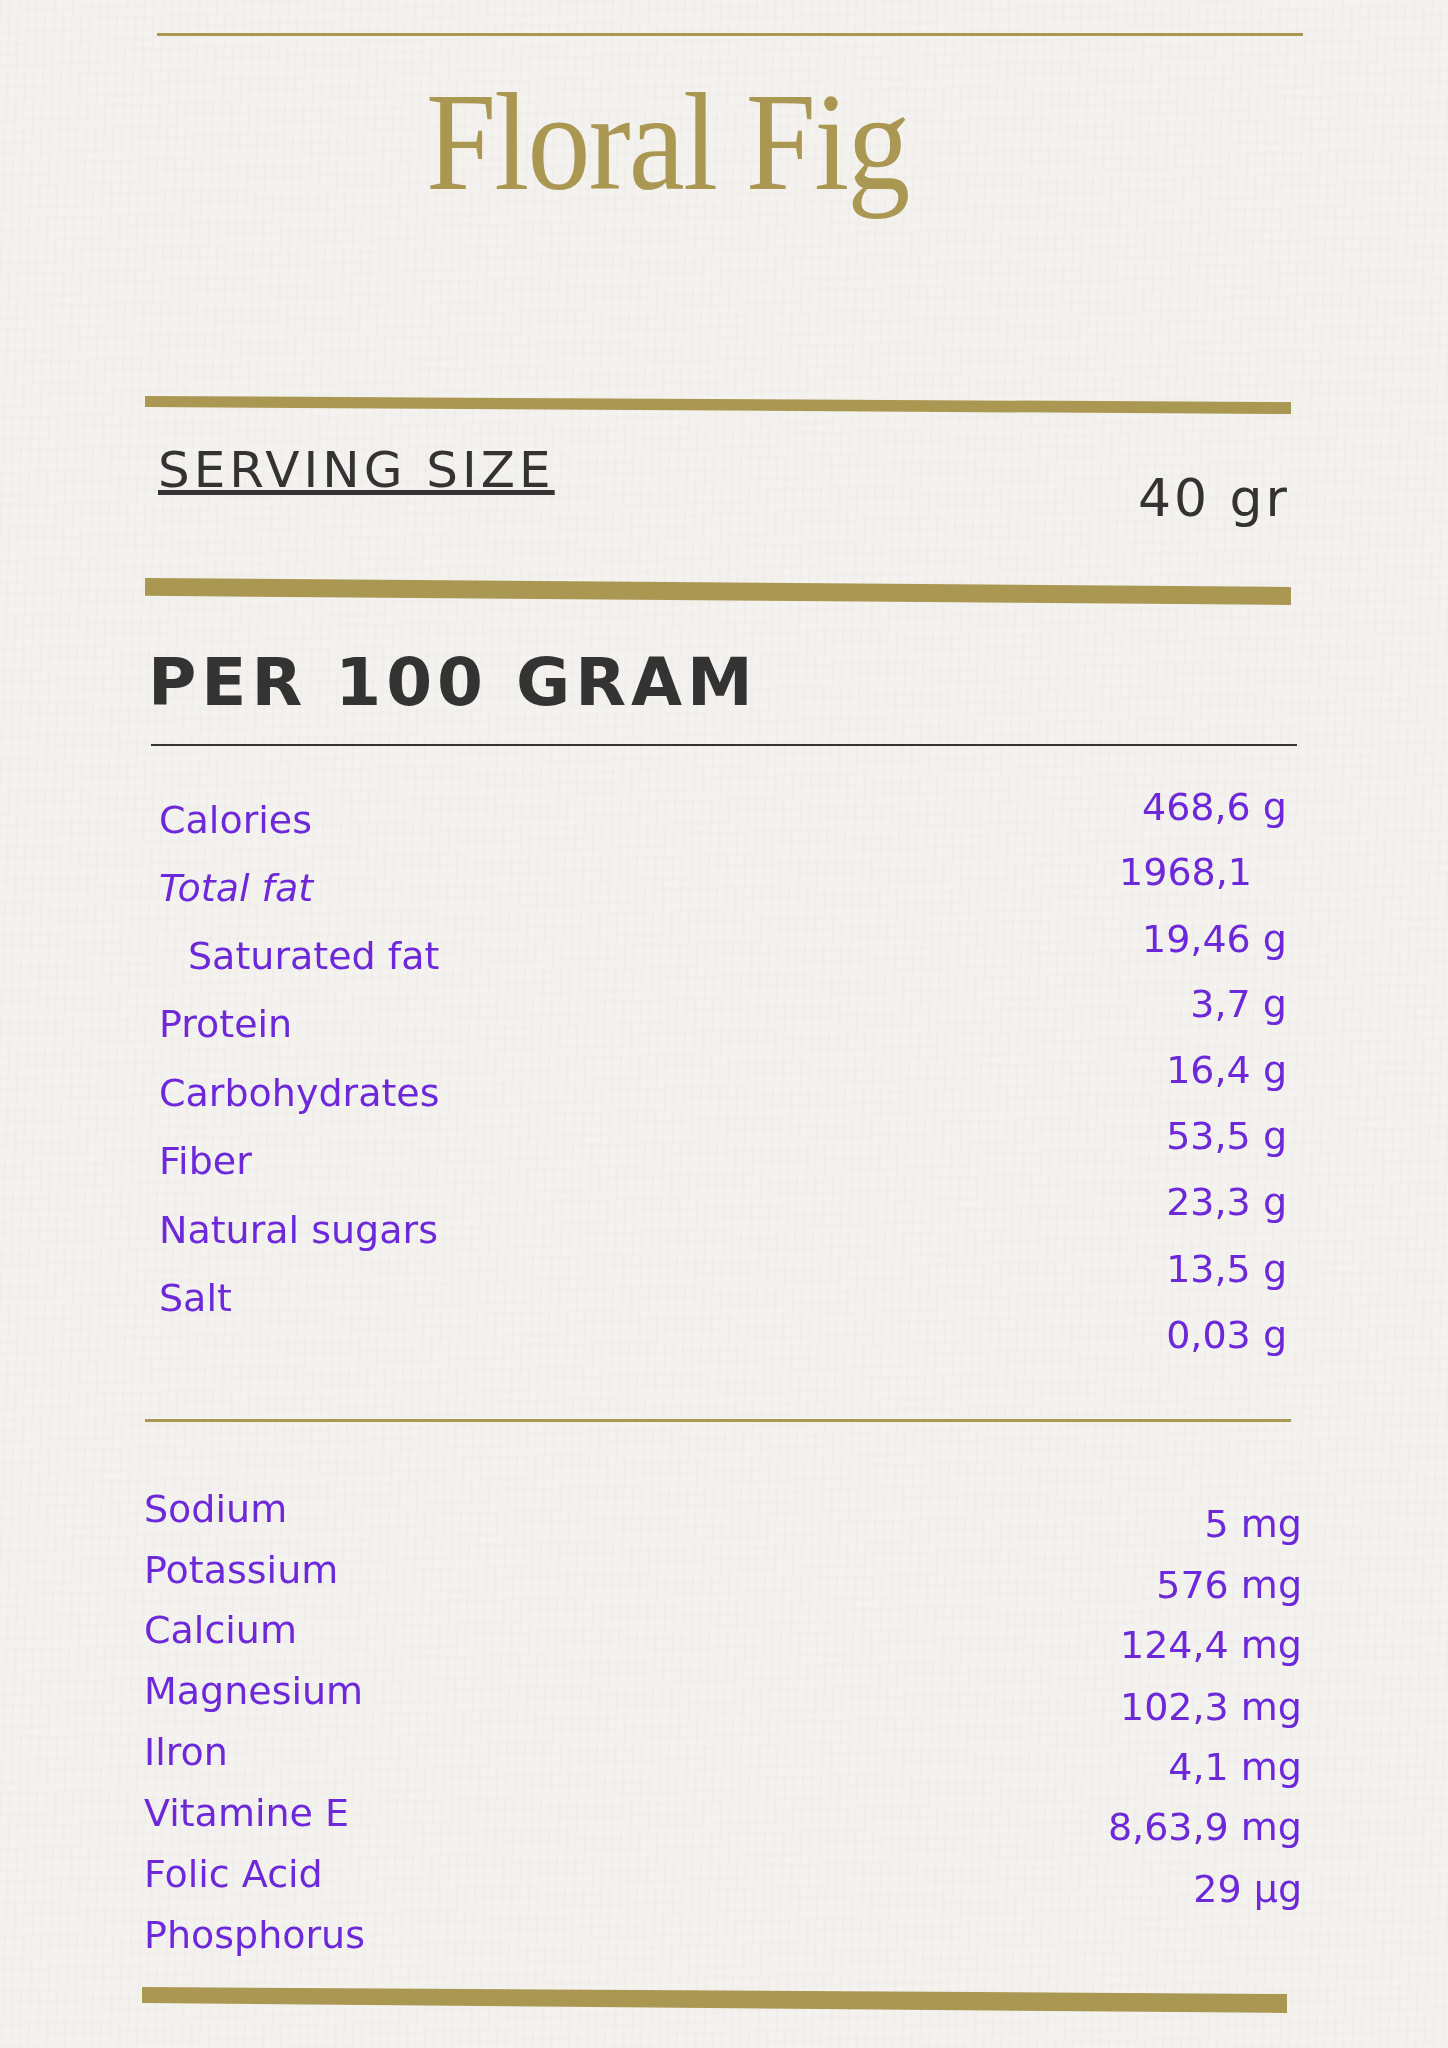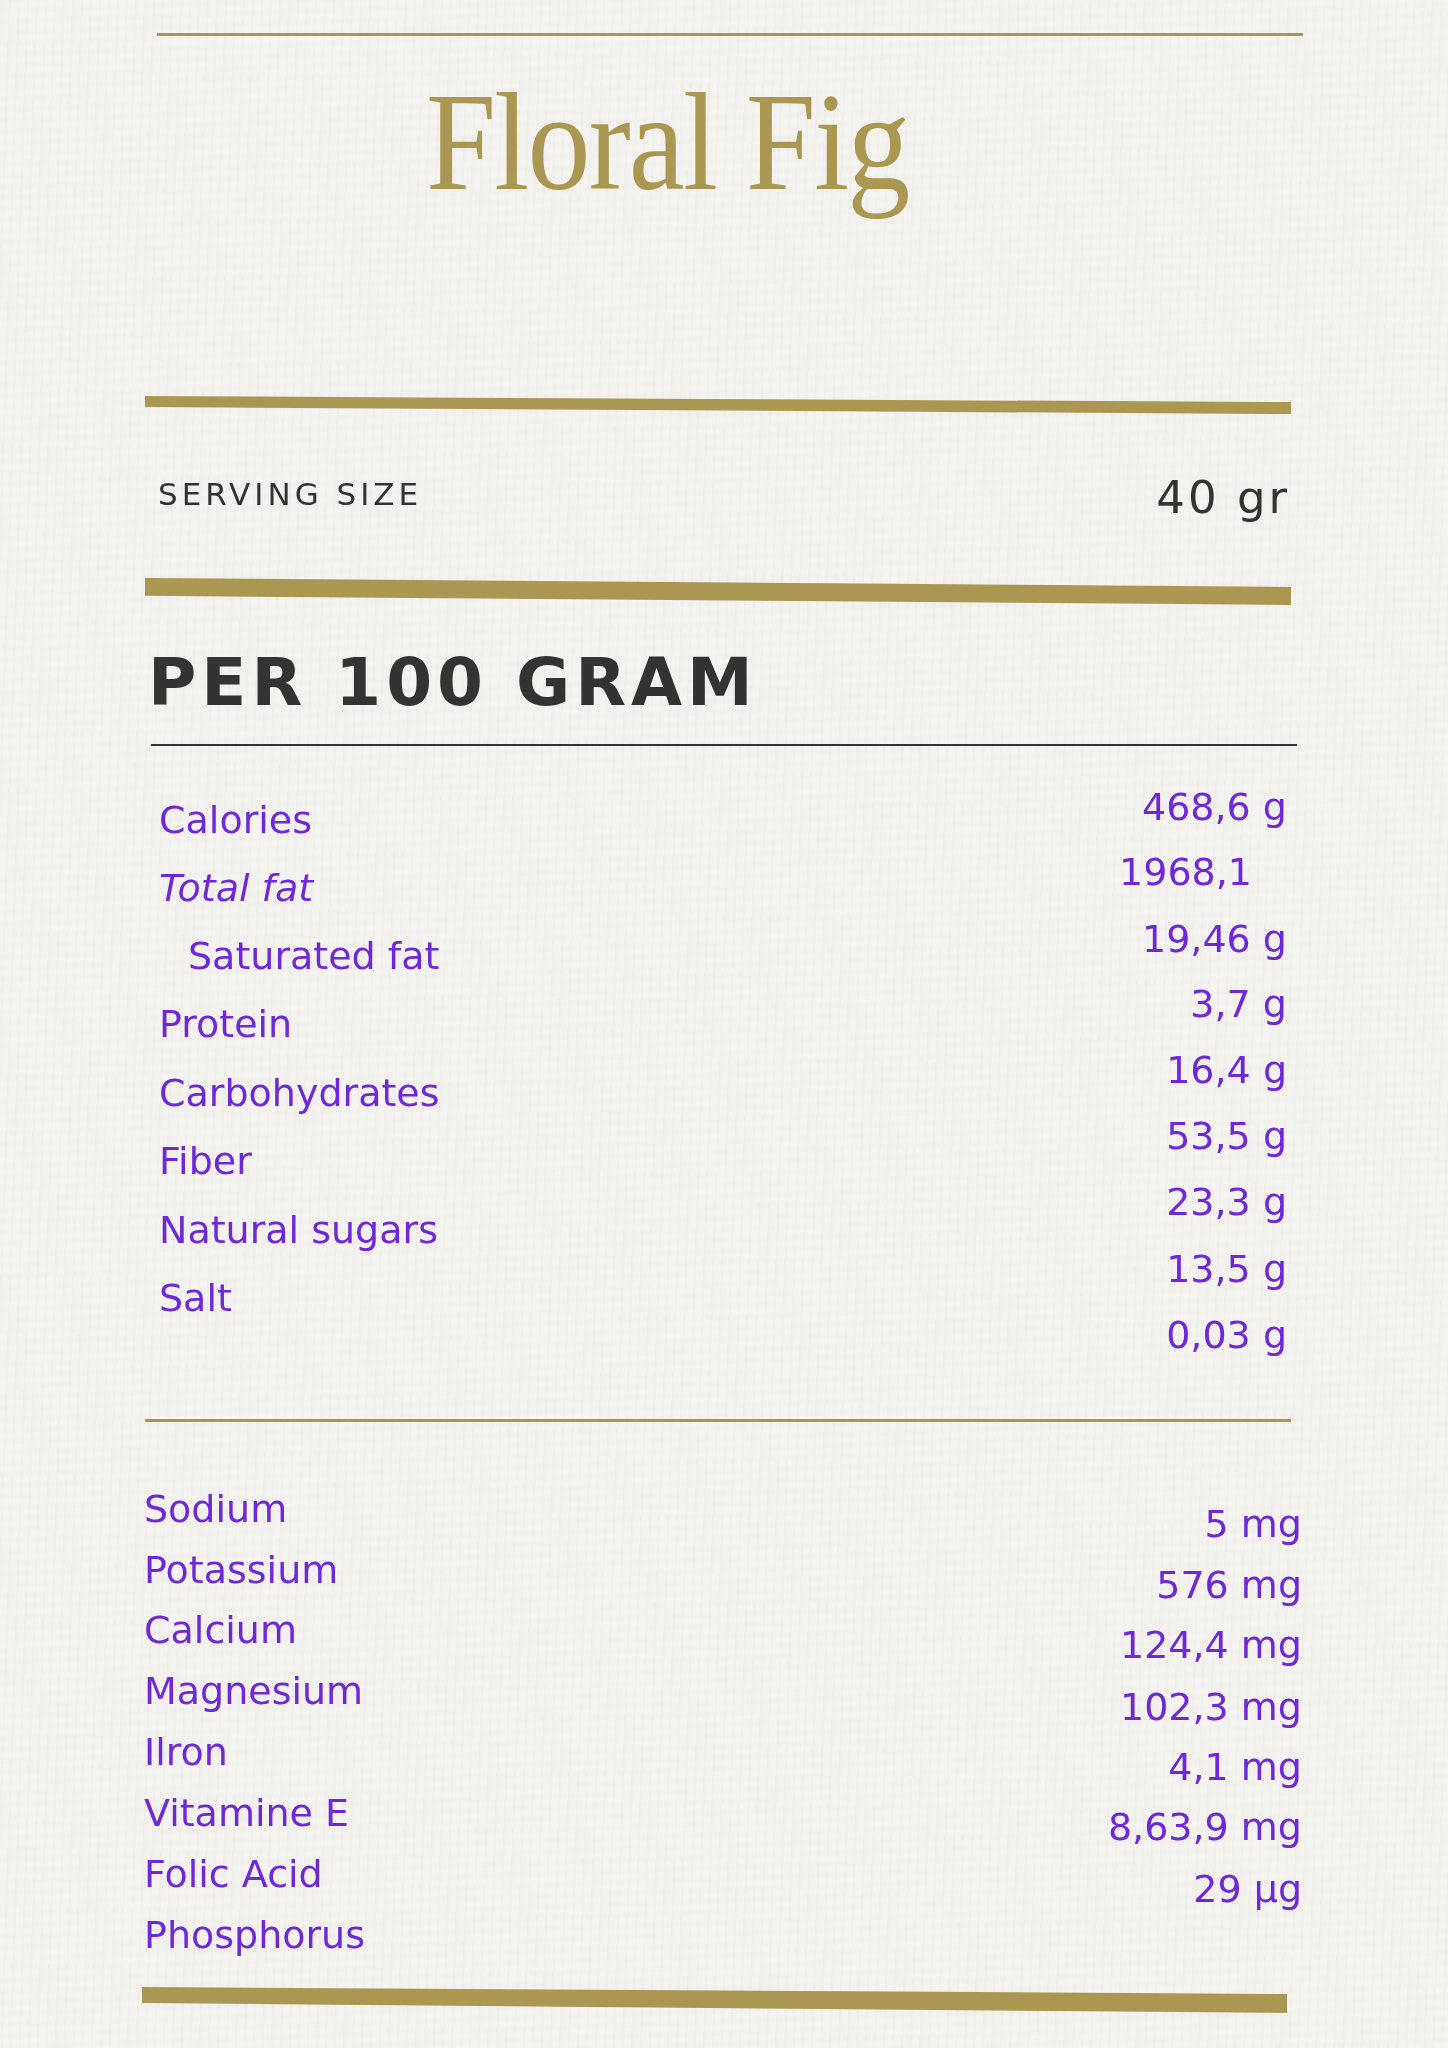--- a/index.html
+++ b/index.html
@@ -13,27 +13,27 @@
     color: #333333;
   }
   .rule { position: absolute; background: #aa9752; }
   .title {
     position: absolute; left: 426px; top: 62px; width: 600px;
     font-family: "Liberation Serif", serif; font-size: 140px; line-height: 160px;
     color: #aa9752; white-space: nowrap; letter-spacing: -2px;
     transform-origin: left top; transform: scaleX(0.9);
   }
   .serving-label {
-    position: absolute; left: 158px; top: 464px; line-height: 60px;
-    font-size: 31px; letter-spacing: 4px; white-space: nowrap;
-    font-family: "DejaVu Sans", sans-serif; font-weight: normal;
+    position: absolute; left: 158px; top: 440px; line-height: 60px;
+    font-size: 50px; letter-spacing: 4px; white-space: nowrap;
+    font-family: "DejaVu Sans", sans-serif; font-weight: normal; text-decoration: underline;
   }
   .serving-value {
     position: absolute; right: 158px; top: 468px; line-height: 60px;
-    font-size: 45px; letter-spacing: 3px; white-space: nowrap; text-align: right;
+    font-size: 52px; letter-spacing: 3px; white-space: nowrap; text-align: right;
   }
   .section-title {
     position: absolute; left: 148px; top: 640px; line-height: 86px;
     font-size: 66px; font-weight: bold; letter-spacing: 5px; white-space: nowrap;
     font-family: "DejaVu Sans", sans-serif;
   }
   .dark-rule { position: absolute; left: 151px; top: 744px; width: 1146px; height: 2px; background: #333333; }
   .row-label, .row-value {
     position: absolute; font-size: 38px; line-height: 48px; white-space: nowrap;
     font-family: "DejaVu Sans", sans-serif; color: #6d28d9;

